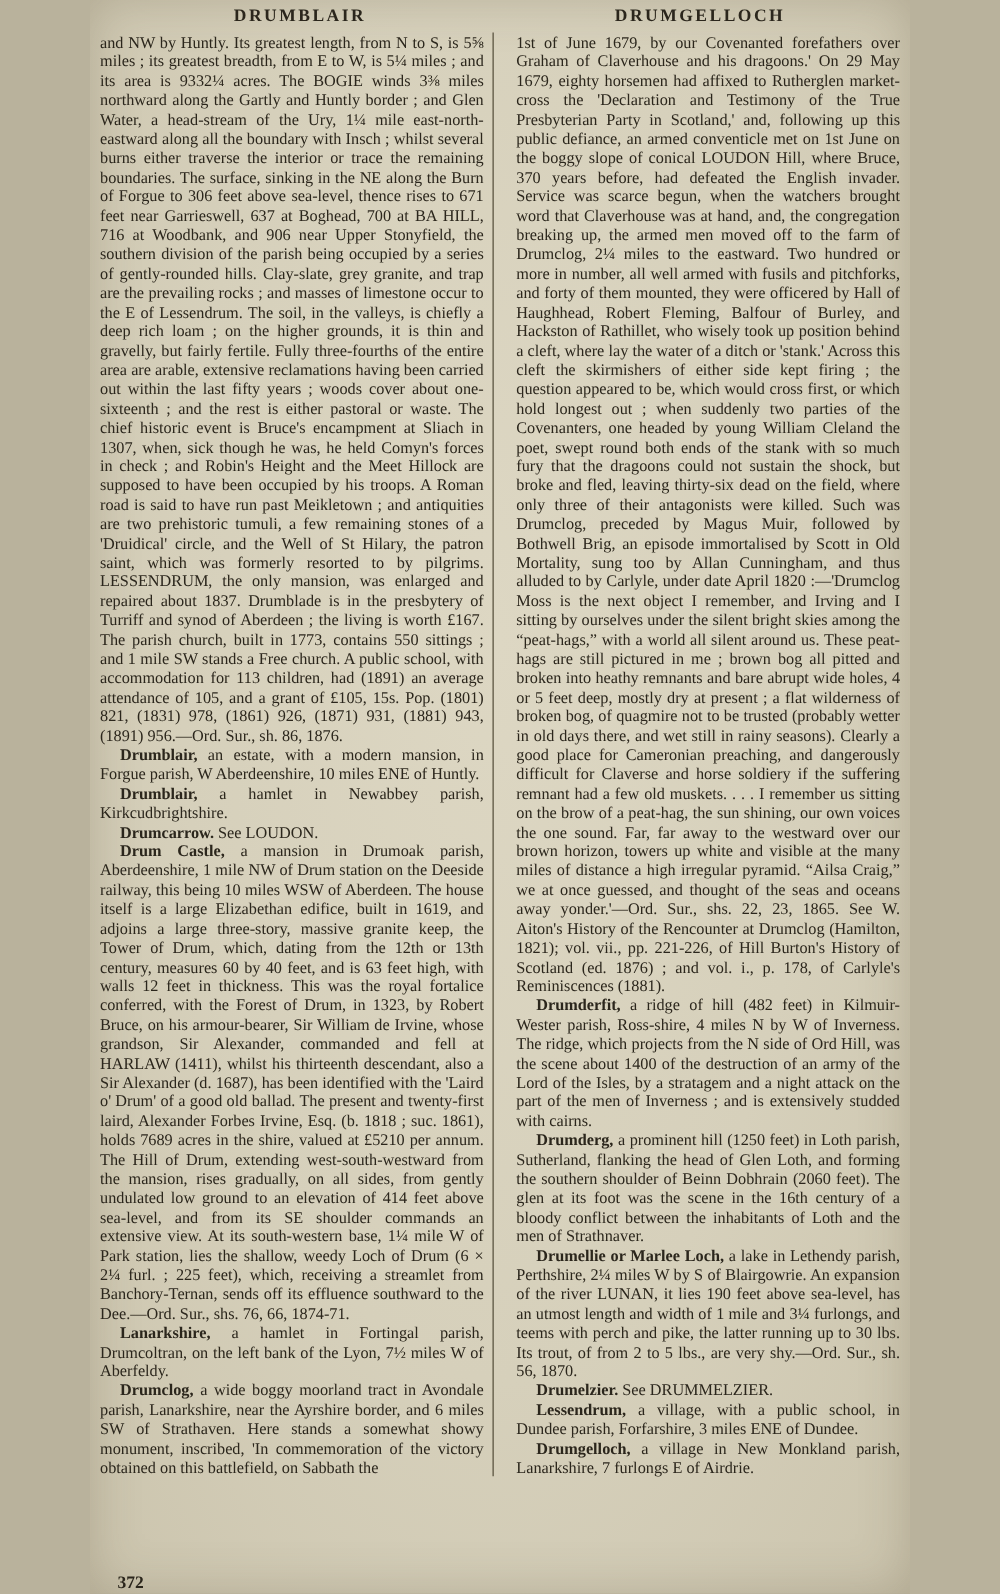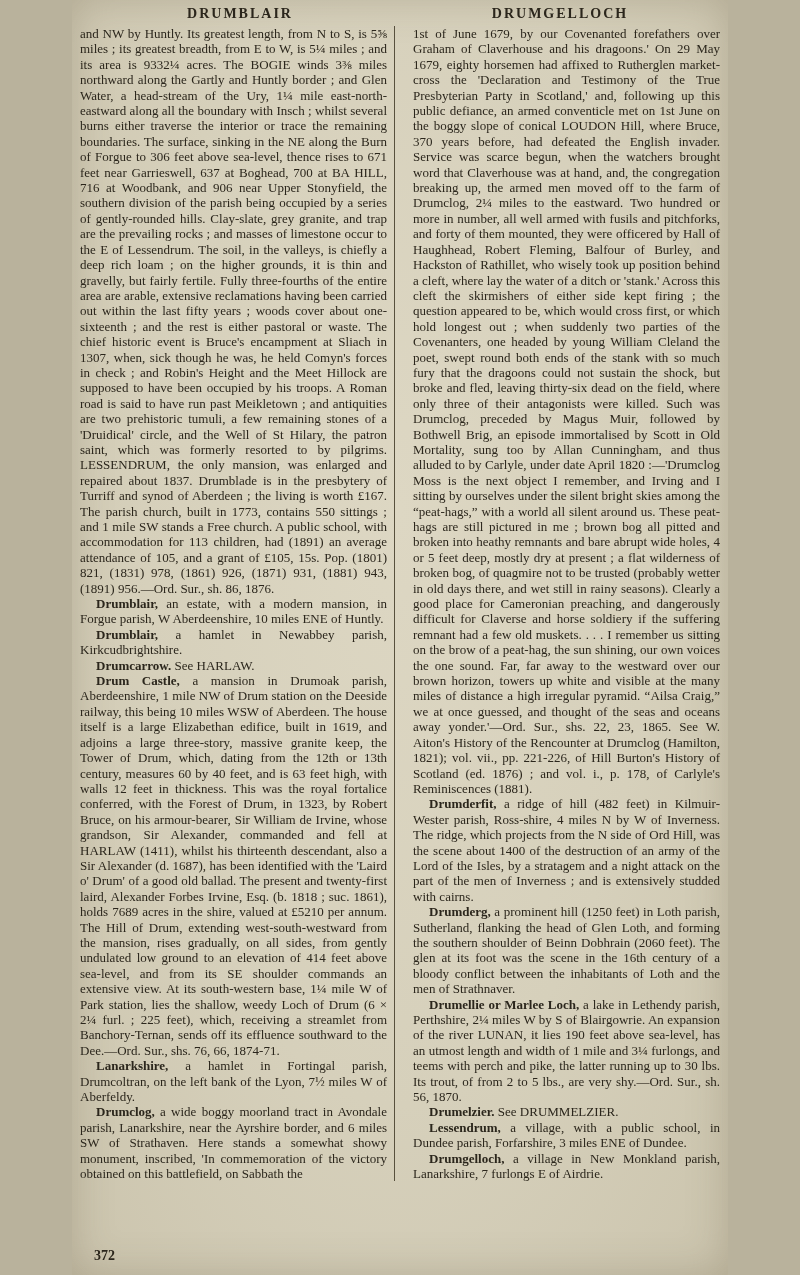--- a/index.html
+++ b/index.html
@@ -50,42 +50,42 @@
     font-size: 13px;
     line-height: 15.4px;
     text-align: justify;
     text-indent: 16px;
   }
   p.entry.cont { text-indent: 0; font-family: Liberation Serif, serif; }
   .lead { font-weight: bold; }
   .page-number {
     position: absolute;
     left: 22px;
-    bottom: 11px;
+    bottom: 0;
     font-weight: bold;
     font-size: 14px;
   }
 </style>
 </head>
 <body>
 
 <div class="page">
 
   <header class="running-head">
     <div class="head">DRUMBLAIR</div>
     <div class="head">DRUMGELLOCH</div>
   </header>
 
   <div class="columns">
 
     <div class="column left">
       <p class="entry cont"><span class="body">and NW by Huntly.  Its greatest length, from N to S, is 5⅝ miles ; its greatest breadth, from E to W, is 5¼ miles ; and its area is 9332¼ acres.  The BOGIE winds 3⅜ miles northward along the Gartly and Huntly border ; and Glen Water, a head-stream of the Ury, 1¼ mile east-north-eastward along all the boundary with Insch ; whilst several burns either traverse the interior or trace the remaining boundaries.  The surface, sinking in the NE along the Burn of Forgue to 306 feet above sea-level, thence rises to 671 feet near Garrieswell, 637 at Boghead, 700 at BA HILL, 716 at Woodbank, and 906 near Upper Stonyfield, the southern division of the parish being occupied by a series of gently-rounded hills.  Clay-slate, grey granite, and trap are the prevailing rocks ; and masses of limestone occur to the E of Lessendrum.  The soil, in the valleys, is chiefly a deep rich loam ; on the higher grounds, it is thin and gravelly, but fairly fertile.  Fully three-fourths of the entire area are arable, extensive reclamations having been carried out within the last fifty years ; woods cover about one-sixteenth ; and the rest is either pastoral or waste.  The chief historic event is Bruce's encampment at Sliach in 1307, when, sick though he was, he held Comyn's forces in check ; and Robin's Height and the Meet Hillock are supposed to have been occupied by his troops.  A Roman road is said to have run past Meikletown ; and antiquities are two prehistoric tumuli, a few remaining stones of a 'Druidical' circle, and the Well of St Hilary, the patron saint, which was formerly resorted to by pilgrims.  LESSENDRUM, the only mansion, was enlarged and repaired about 1837.  Drumblade is in the presbytery of Turriff and synod of Aberdeen ; the living is worth £167.  The parish church, built in 1773, contains 550 sittings ; and 1 mile SW stands a Free church.  A public school, with accommodation for 113 children, had (1891) an average attendance of 105, and a grant of £105, 15s.  Pop. (1801) 821, (1831) 978, (1861) 926, (1871) 931, (1881) 943, (1891) 956.—Ord. Sur., sh. 86, 1876.</span></p>
       <p class="entry"><span class="lead">Drumblair,</span> <span class="body">an estate, with a modern mansion, in Forgue parish, W Aberdeenshire, 10 miles ENE of Huntly.</span></p>
       <p class="entry"><span class="lead">Drumblair,</span> <span class="body">a hamlet in Newabbey parish, Kirkcudbrightshire.</span></p>
-      <p class="entry"><span class="lead">Drumcarrow.</span> <span class="body">See HARLAW.</span></p>
+      <p class="entry"><span class="lead">Drumcarrow.</span> <span class="body">See LOUDON.</span></p>
       <p class="entry"><span class="lead">Drum Castle,</span> <span class="body">a mansion in Drumoak parish, Aberdeenshire, 1 mile NW of Drum station on the Deeside railway, this being 10 miles WSW of Aberdeen.  The house itself is a large Elizabethan edifice, built in 1619, and adjoins a large three-story, massive granite keep, the Tower of Drum, which, dating from the 12th or 13th century, measures 60 by 40 feet, and is 63 feet high, with walls 12 feet in thickness.  This was the royal fortalice conferred, with the Forest of Drum, in 1323, by Robert Bruce, on his armour-bearer, Sir William de Irvine, whose grandson, Sir Alexander, commanded and fell at HARLAW (1411), whilst his thirteenth descendant, also a Sir Alexander (d. 1687), has been identified with the 'Laird o' Drum' of a good old ballad.  The present and twenty-first laird, Alexander Forbes Irvine, Esq. (b. 1818 ; suc. 1861), holds 7689 acres in the shire, valued at £5210 per annum.  The Hill of Drum, extending west-south-westward from the mansion, rises gradually, on all sides, from gently undulated low ground to an elevation of 414 feet above sea-level, and from its SE shoulder commands an extensive view.  At its south-western base, 1¼ mile W of Park station, lies the shallow, weedy Loch of Drum (6 × 2¼ furl. ; 225 feet), which, receiving a streamlet from Banchory-Ternan, sends off its effluence southward to the Dee.—Ord. Sur., shs. 76, 66, 1874-71.</span></p>
       <p class="entry"><span class="lead">Lanarkshire,</span> <span class="body">a hamlet in Fortingal parish, Drumcoltran, on the left bank of the Lyon, 7½ miles W of Aberfeldy.</span></p>
       <p class="entry"><span class="lead">Drumclog,</span> <span class="body">a wide boggy moorland tract in Avondale parish, Lanarkshire, near the Ayrshire border, and 6 miles SW of Strathaven.  Here stands a somewhat showy monument, inscribed, 'In commemoration of the victory obtained on this battlefield, on Sabbath the</span></p>
     </div>
 
     <div class="divider"></div>
 
     <div class="column right">
       <p class="entry cont"><span class="body">1st of June 1679, by our Covenanted forefathers over Graham of Claverhouse and his dragoons.'  On 29 May 1679, eighty horsemen had affixed to Rutherglen market-cross the 'Declaration and Testimony of the True Presbyterian Party in Scotland,' and, following up this public defiance, an armed conventicle met on 1st June on the boggy slope of conical LOUDON Hill, where Bruce, 370 years before, had defeated the English invader.  Service was scarce begun, when the watchers brought word that Claverhouse was at hand, and, the congregation breaking up, the armed men moved off to the farm of Drumclog, 2¼ miles to the eastward.  Two hundred or more in number, all well armed with fusils and pitchforks, and forty of them mounted, they were officered by Hall of Haughhead, Robert Fleming, Balfour of Burley, and Hackston of Rathillet, who wisely took up position behind a cleft, where lay the water of a ditch or 'stank.'  Across this cleft the skirmishers of either side kept firing ; the question appeared to be, which would cross first, or which hold longest out ; when suddenly two parties of the Covenanters, one headed by young William Cleland the poet, swept round both ends of the stank with so much fury that the dragoons could not sustain the shock, but broke and fled, leaving thirty-six dead on the field, where only three of their antagonists were killed.  Such was Drumclog, preceded by Magus Muir, followed by Bothwell Brig, an episode immortalised by Scott in Old Mortality, sung too by Allan Cunningham, and thus alluded to by Carlyle, under date April 1820 :—'Drumclog Moss is the next object I remember, and Irving and I sitting by ourselves under the silent bright skies among the “peat-hags,” with a world all silent around us.  These peat-hags are still pictured in me ; brown bog all pitted and broken into heathy remnants and bare abrupt wide holes, 4 or 5 feet deep, mostly dry at present ; a flat wilderness of broken bog, of quagmire not to be trusted (probably wetter in old days there, and wet still in rainy seasons).  Clearly a good place for Cameronian preaching, and dangerously difficult for Claverse and horse soldiery if the suffering remnant had a few old muskets. . . .  I remember us sitting on the brow of a peat-hag, the sun shining, our own voices the one sound.  Far, far away to the westward over our brown horizon, towers up white and visible at the many miles of distance a high irregular pyramid.  “Ailsa Craig,” we at once guessed, and thought of the seas and oceans away yonder.'—Ord. Sur., shs. 22, 23, 1865.  See W. Aiton's History of the Rencounter at Drumclog (Hamilton, 1821); vol. vii., pp. 221-226, of Hill Burton's History of Scotland (ed. 1876) ; and vol. i., p. 178, of Carlyle's Reminiscences (1881).</span></p>
       <p class="entry"><span class="lead">Drumderfit,</span> <span class="body">a ridge of hill (482 feet) in Kilmuir-Wester parish, Ross-shire, 4 miles N by W of Inverness. The ridge, which projects from the N side of Ord Hill, was the scene about 1400 of the destruction of an army of the Lord of the Isles, by a stratagem and a night attack on the part of the men of Inverness ; and is extensively studded with cairns.</span></p>

